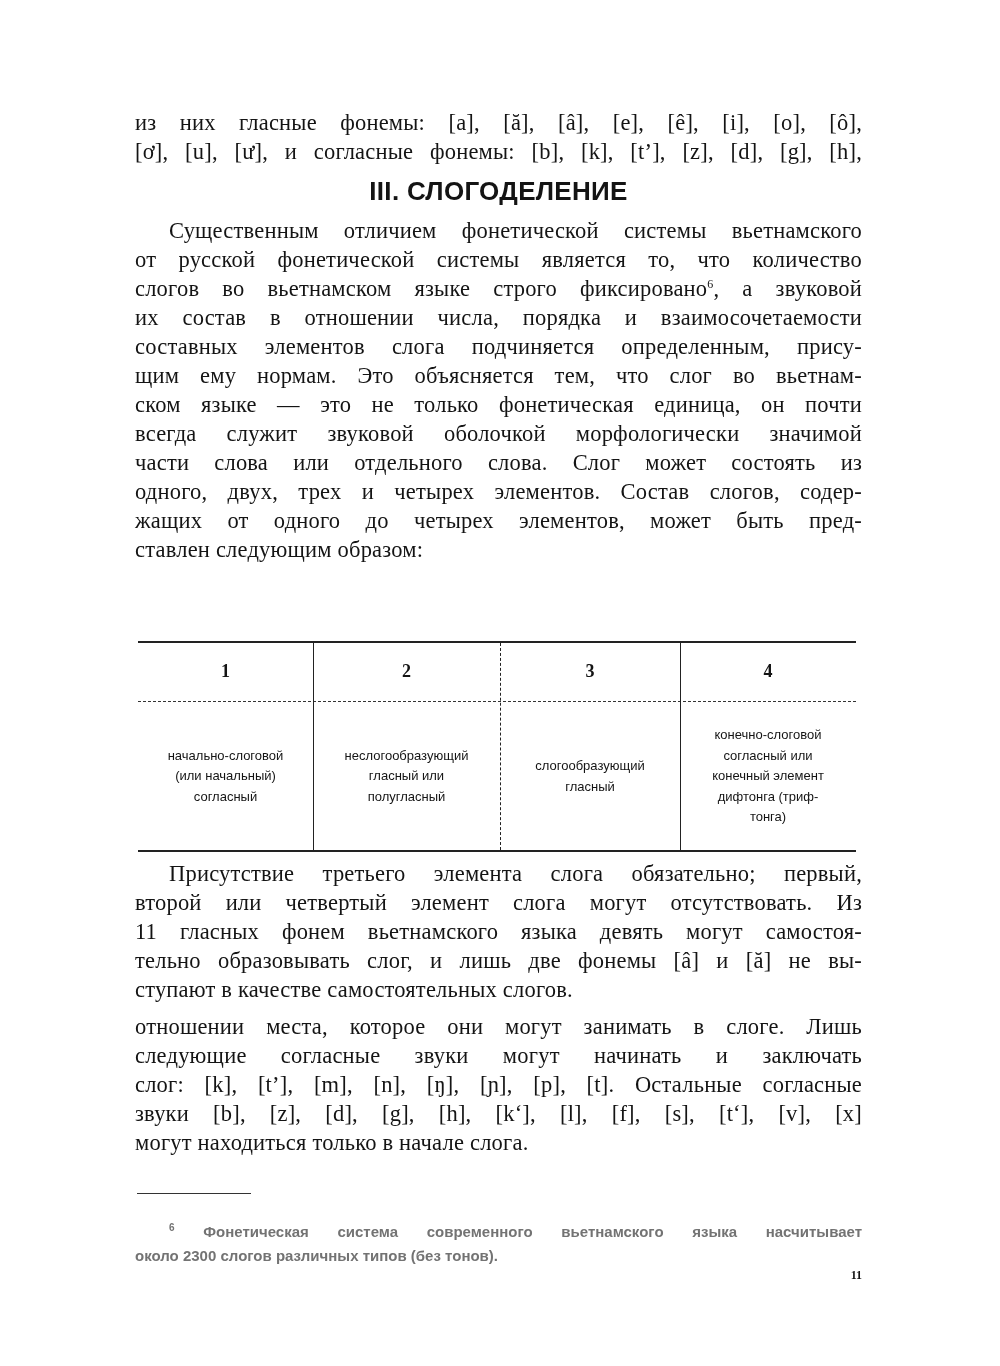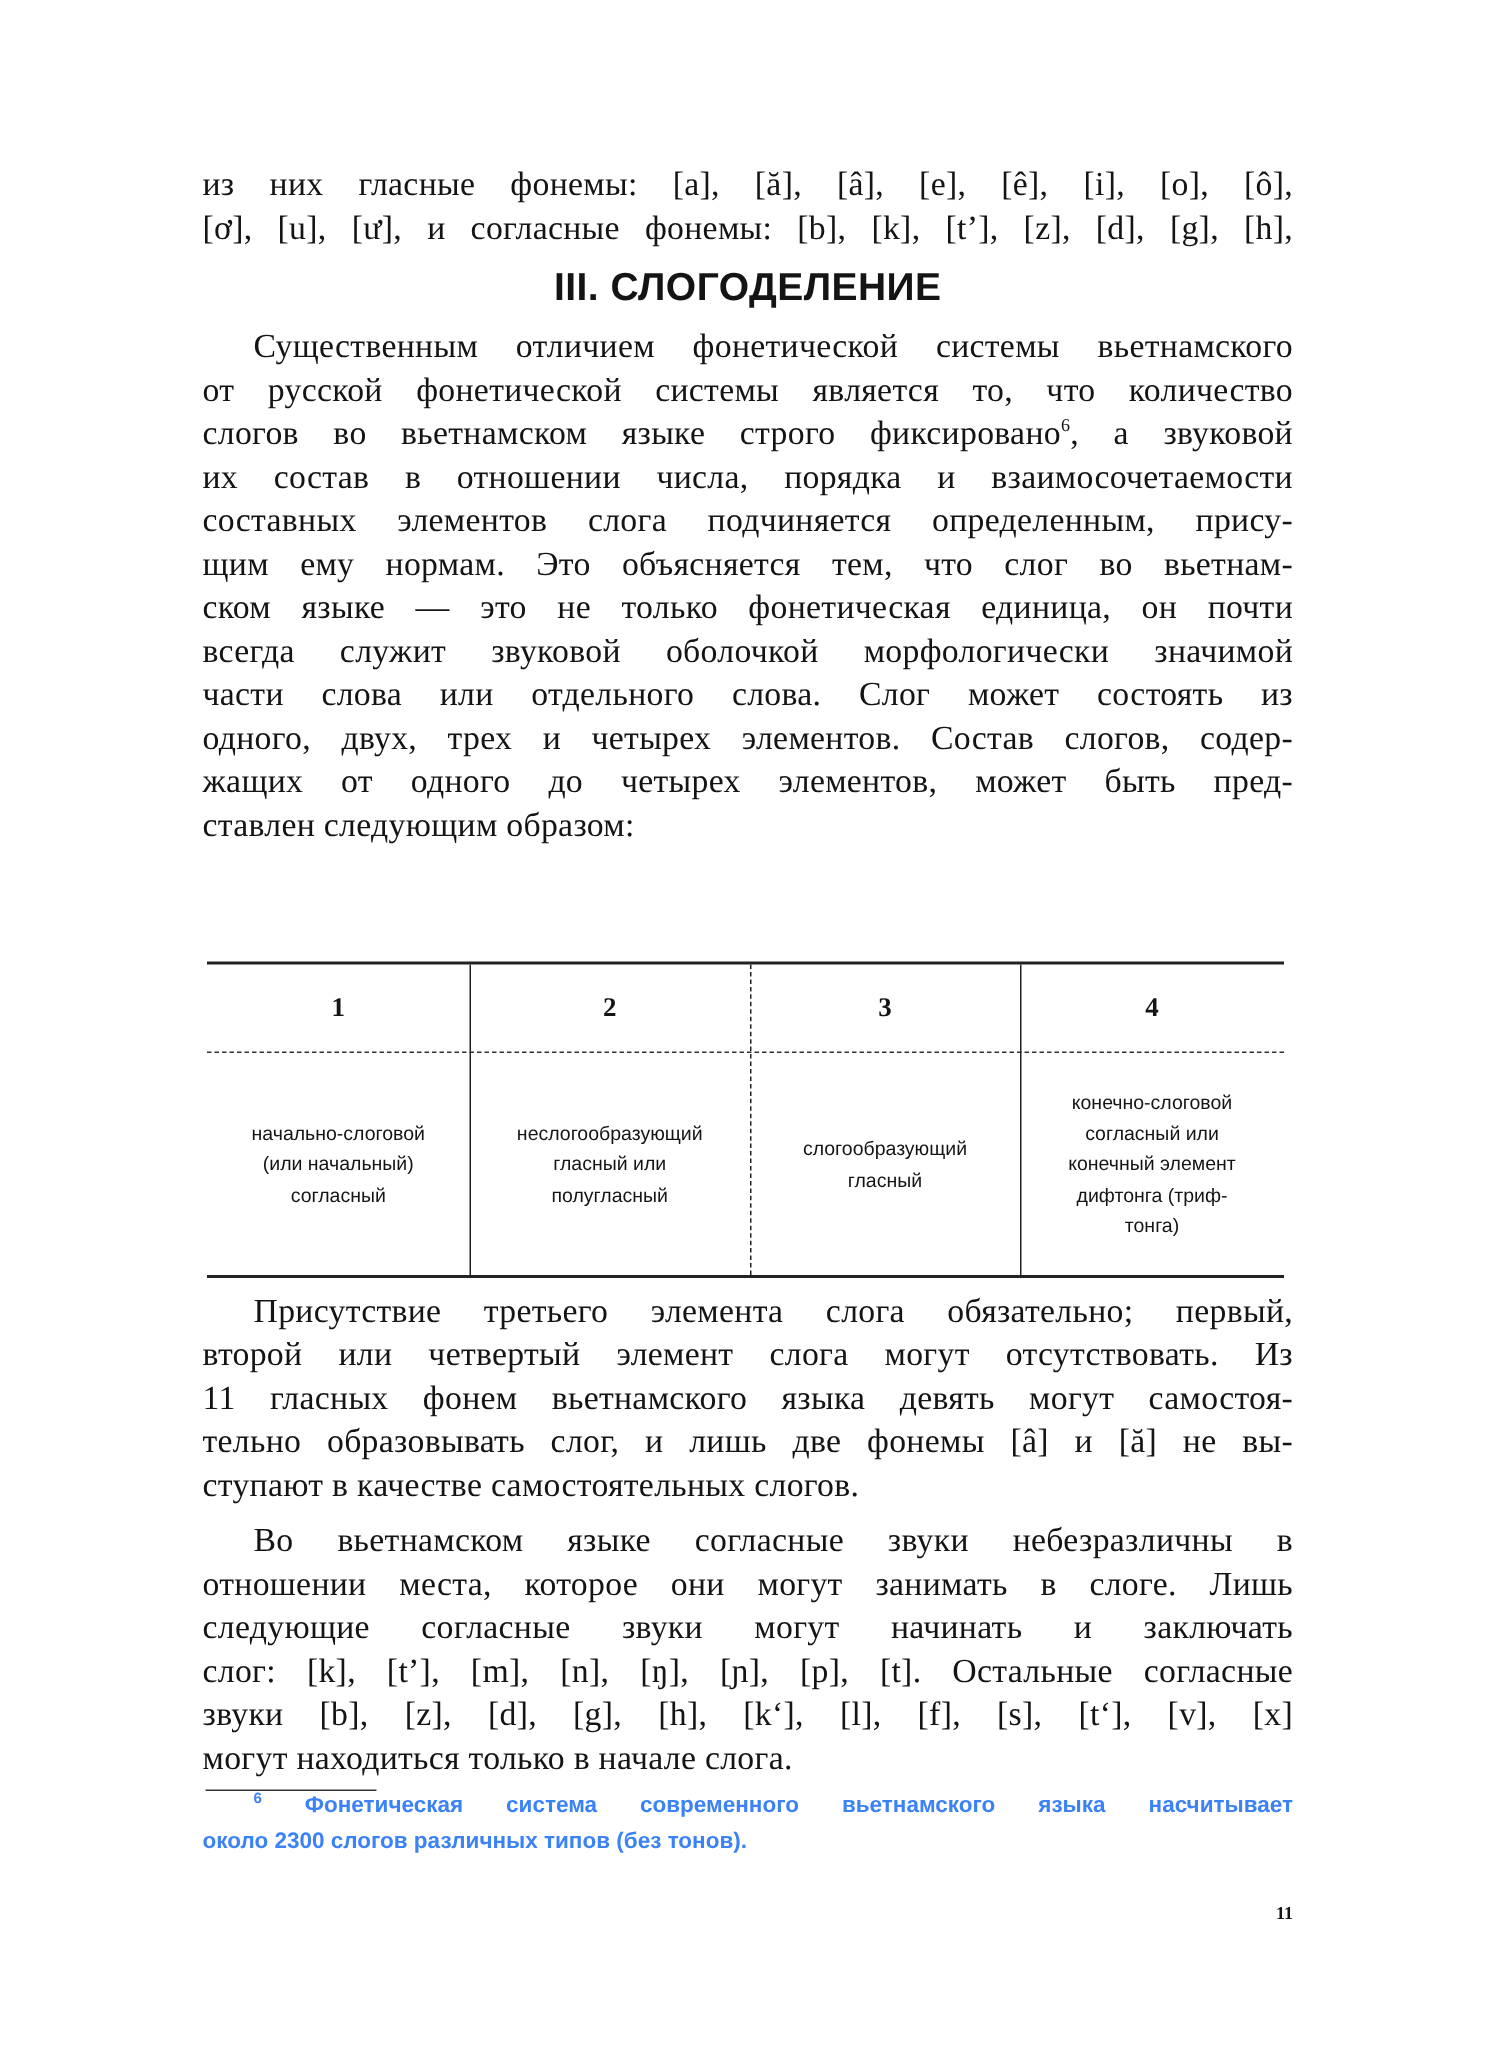--- a/index.html
+++ b/index.html
@@ -118,27 +118,27 @@
   .fn-rule {
     position: absolute;
     left: 137px;
     top: 1193px;
     width: 114px;
     border-top: 1.5px solid #333;
   }
   .footnote {
     position: absolute;
     left: 135px;
-    top: 1192px;
+    top: 1220px;
     width: 727px;
     font-family: "Liberation Sans", "DejaVu Sans", sans-serif;
     font-size: 15px;
     line-height: 24px;
     font-weight: bold;
-    color: #3b82f6;
+    color: #737373;
   }
   .footnote .fline {
     white-space: nowrap;
     text-align: justify;
     text-align-last: justify;
     height: 24px;
   }
   .footnote .fline.first { padding-left: 34px; }
   .footnote .fline.last { text-align-last: left; }
   .footnote sup {
@@ -227,21 +227,20 @@
 
 <div class="lower">
   <div class="para">
     <div class="line indent">Присутствие третьего элемента слога обязательно; первый,</div>
     <div class="line">второй или четвертый элемент слога могут отсутствовать. Из</div>
     <div class="line">11 гласных фонем вьетнамского языка девять могут самостоя-</div>
     <div class="line">тельно образовывать  слог, и лишь две фонемы [â] и [ă] не вы-</div>
     <div class="line last">ступают в качестве самостоятельных слогов.</div>
   </div>
   <div class="para" style="margin-top:8px;">
-    <div class="line indent">Во вьетнамском языке согласные звуки небезразличны в</div>
     <div class="line">отношении места, которое они могут занимать в слоге. Лишь</div>
     <div class="line">следующие  согласные  звуки  могут  начинать  и  заключать</div>
     <div class="line">слог: [k], [t’],  [m], [n], [ŋ], [ɲ], [p], [t]. Остальные согласные</div>
     <div class="line">звуки  [b], [z], [d], [g],  [h],  [k‘],  [l],  [f],  [s],  [t‘],  [v], [x]</div>
     <div class="line last">могут находиться только в начале слога.</div>
   </div>
 </div>
 
 <div class="fn-rule"></div>
 

